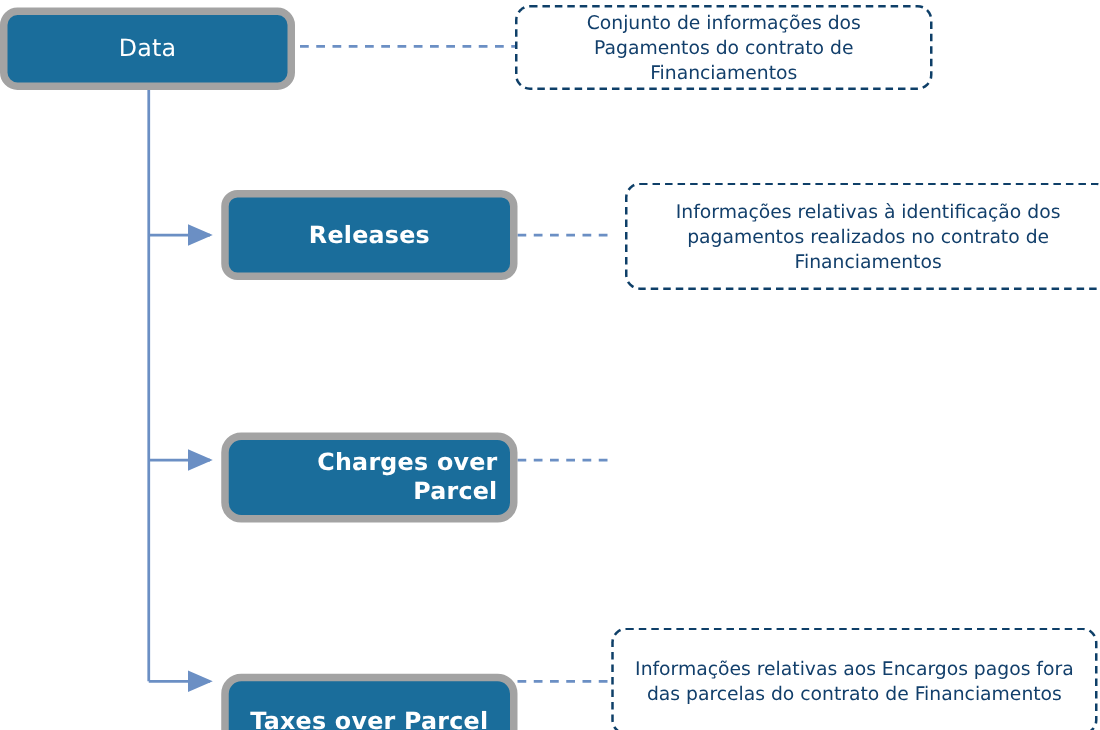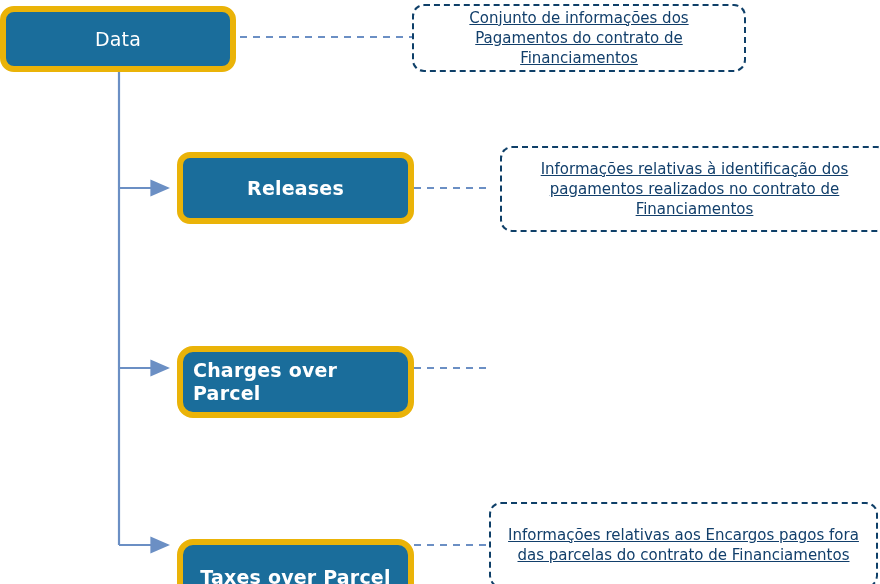--- a/index.html
+++ b/index.html
@@ -26,30 +26,30 @@
     width: 880px;
     height: 584px;
     pointer-events: none;
   }
 
   
   .node {
     position: absolute;
     box-sizing: border-box;
     background: #1a6d9b;
-    border: 6px solid #eab308;
+    border: 6px solid #a3a3a3;
     border-radius: 16px;
     display: flex;
     align-items: center;
     justify-content: center;
     color: #ffffff;
     font-size: 19px;
     font-weight: 700;
     letter-spacing: 0.2px;
-    text-align: left;
+    text-align: right;
     line-height: 1.2;
     padding: 12px 10px;
   }
   .node.root {
     border-radius: 14px;
     font-weight: 400;
     font-size: 19px;
   }
 
   
@@ -60,21 +60,20 @@
     border: 2px dashed #0e3f68;
     border-radius: 12px;
     display: flex;
     align-items: center;
     justify-content: center;
     text-align: center;
     color: #123f6b;
     font-size: 15px;
     line-height: 1.35;
     padding: 4px 10px;
-    text-decoration: underline;
   }
 </style>
 </head>
 <body>
 
 <div id="canvas">
 
   <svg class="edges" viewBox="0 0 880 584" width="880" height="584" xmlns="http://www.w3.org/2000/svg">
     <defs>
       <marker id="arrowhead" markerWidth="9" markerHeight="9" refX="8" refY="4.5" orient="auto" markerUnits="strokeWidth">

